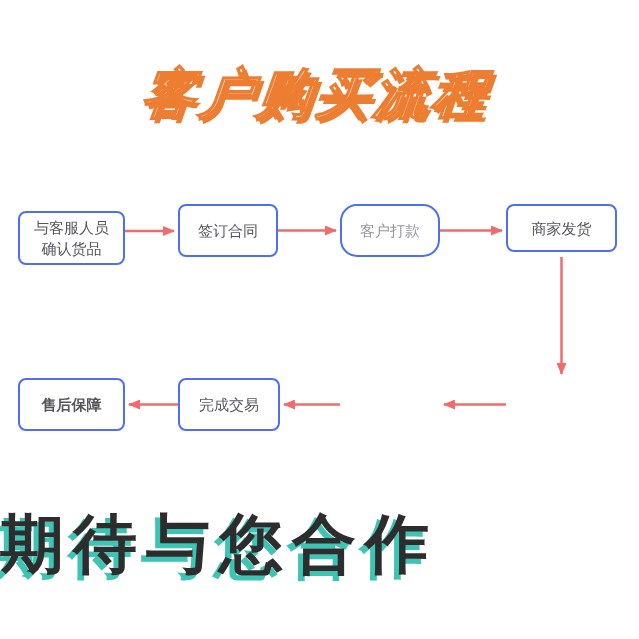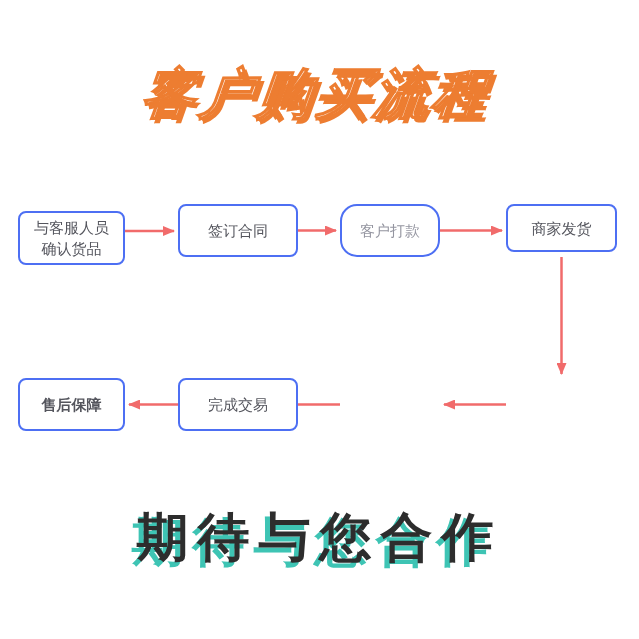--- a/index.html
+++ b/index.html
@@ -38,23 +38,22 @@
     position:absolute;
     left:-4px;top:-4px;width:100%;
     color:#fff;
     -webkit-text-stroke:1.5px var(--orange);
     z-index:-1;
   }
   
   .footer{
     position:absolute;
     left:0;top:506px;width:639px;
-    text-align:center;
     font-family:"DejaVu Serif","Liberation Serif",serif;
-    font-size:52px;
+    font-size:64px;
     font-weight:bold;
     letter-spacing:9px;
     color:var(--footer-ink);
     text-shadow:-5px 5px 0 var(--teal);
     line-height:1.2;
   }
   
   .node{
     position:absolute;
     display:flex;align-items:center;justify-content:center;
@@ -63,26 +62,26 @@
     border:2px solid var(--node-border);
     border-radius:8px;
     font-size:15px;
     line-height:1.4;
     color:var(--node-text);
     white-space:pre-line;
     z-index:2;
   }
   .node.muted{color:var(--node-text-muted);border-radius:17px;}
   #n1{left:18px; top:204px;width:107px;height:54px;margin-top:7px;}
-  #n2{left:178px;top:204px;width:120px;height:53px;}
+  #n2{left:178px;top:204px;width:100px;height:53px;}
   #n3{left:340px;top:204px;width:100px;height:53px;}
   #n4{left:506px;top:204px;width:111px;height:48px;}
   #n5{left:506px;top:378px;width:111px;height:53px;}
   #n6{left:340px;top:378px;width:100px;height:53px;}
-  #n7{left:178px;top:378px;width:120px;height:53px;}
+  #n7{left:178px;top:378px;width:102px;height:53px;}
   #n8{left:18px; top:378px;width:107px;height:53px;font-weight:bold;}
   
   .connectors{
     position:absolute;left:0;top:0;width:639px;height:639px;
     z-index:1;
     pointer-events:none;
   }
   .connectors line{
     stroke:var(--arrow);
     stroke-width:2.5;

